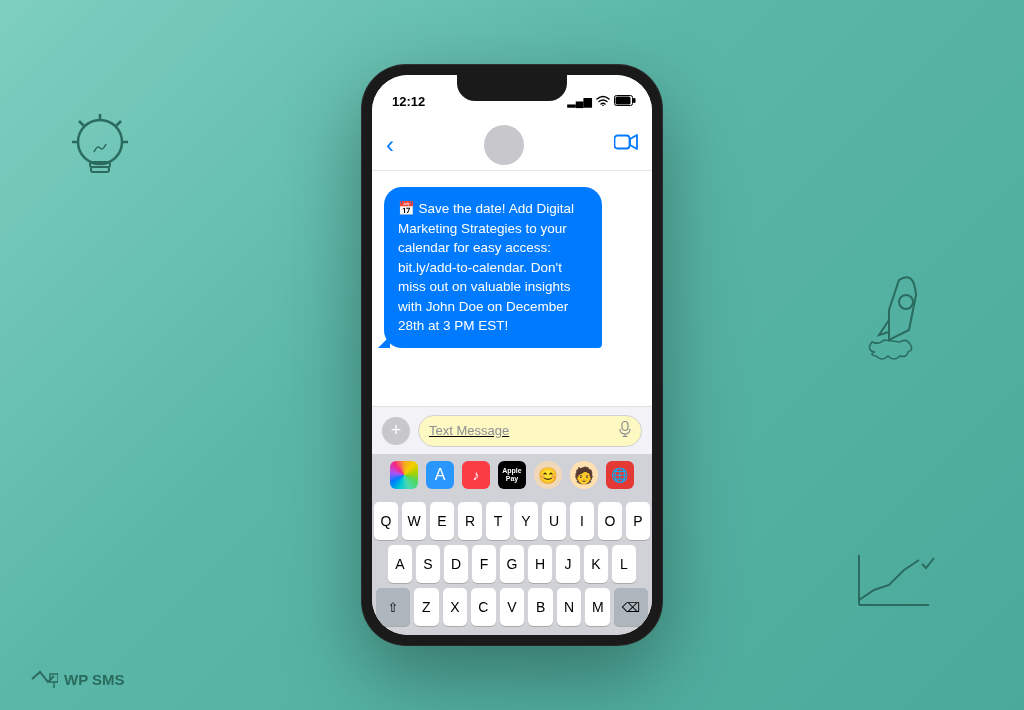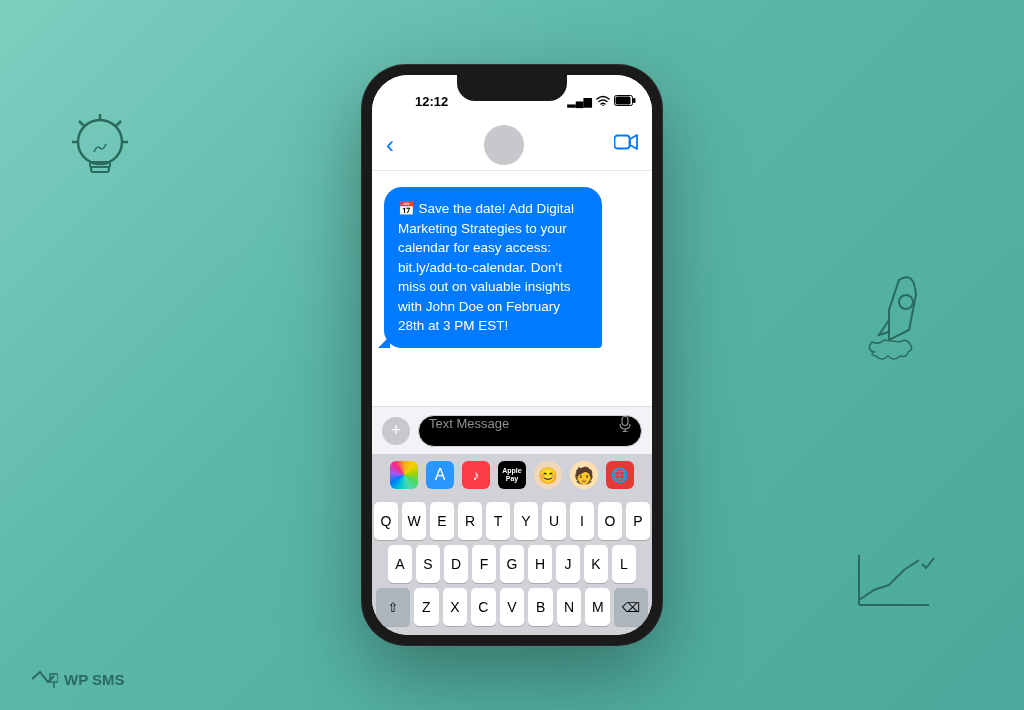--- a/index.html
+++ b/index.html
@@ -103,21 +103,20 @@
       padding: 8px 16px 0;
       flex-shrink: 0;
       position: relative;
     }
 
     .status-time {
       font-size: 13px;
       font-weight: 600;
       color: #000;
       padding-left: 4px;
-      margin-left: 23px;
     }
 
     .status-icons {
       display: flex;
       align-items: center;
       gap: 4px;
       font-size: 11px;
       color: #000;
     }
 
@@ -209,22 +208,23 @@
       font-size: 18px;
       font-weight: 300;
       flex-shrink: 0;
     }
 
     .input-field {
       flex: 1;
       height: 32px;
       border: 1px solid #d1d1d6;
       border-radius: 16px;
-      background: #000000;
-      display: flex;
+      background: #fef9c3;
+      display: flex;
+      align-items: center;
       padding: 0 10px;
       justify-content: space-between;
       text-decoration: underline;
     }
 
     .input-placeholder {
       font-size: 13px;
       color: #8e8e93;
     }
 
@@ -385,21 +385,21 @@
         <span class="header-video">
           <svg width="24" height="18" viewBox="0 0 24 18" fill="none">
             <rect x="0.5" y="2.5" width="15" height="13" rx="3" stroke="#007aff" stroke-width="1.8" fill="none"></rect>
             <path d="M16 6 L23 2 L23 16 L16 12 Z" stroke="#007aff" stroke-width="1.8" fill="none" stroke-linejoin="round"></path>
           </svg>
         </span>
       </div>
 
       <div class="messages-area">
         <div class="message-bubble">
-          <span>📅 Save the date! Add Digital Marketing Strategies to your calendar for easy access: bit.ly/add-to-calendar. Don't miss out on valuable insights with John Doe on February 28th at 3 PM EST!</span>
+          <span>📅 Save the date! Add Digital Marketing Strategies to your calendar for easy access: bit.ly/add-to-calendar. Don't miss out on valuable insights with John Doe on December 28th at 3 PM EST!</span>
         </div>
       </div>
 
       <div class="input-bar">
         <div class="input-plus">
           <span>+</span>
         </div>
         <div class="input-field">
           <span class="input-placeholder">Text Message</span>
           <span class="input-mic">

